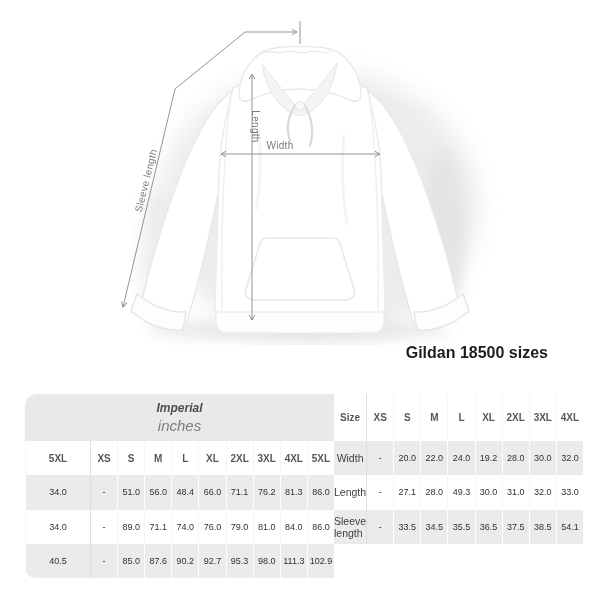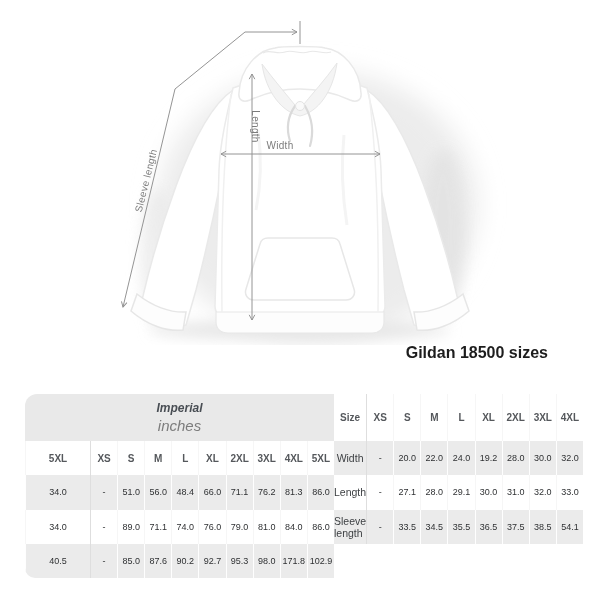--- a/index.html
+++ b/index.html
@@ -166,21 +166,21 @@
       <div class="cell val">76.2</div>
       <div class="cell val">81.3</div>
       <div class="cell val">86.0</div>
     </div>
 
     <div class="trow plain">
       <div class="cell lab">Length</div>
       <div class="cell val sep">-</div>
       <div class="cell val">27.1</div>
       <div class="cell val">28.0</div>
-      <div class="cell val">29.1</div>
+      <div class="cell val">49.3</div>
       <div class="cell val">30.0</div>
       <div class="cell val">31.0</div>
       <div class="cell val">32.0</div>
       <div class="cell val">33.0</div>
       <div class="cell val">34.0</div>
       <div class="cell val sep">-</div>
       <div class="cell val">89.0</div>
       <div class="cell val">71.1</div>
       <div class="cell val">74.0</div>
       <div class="cell val">76.0</div>
@@ -201,18 +201,18 @@
       <div class="cell val">38.5</div>
       <div class="cell val">54.1</div>
       <div class="cell val">40.5</div>
       <div class="cell val sep">-</div>
       <div class="cell val">85.0</div>
       <div class="cell val">87.6</div>
       <div class="cell val">90.2</div>
       <div class="cell val">92.7</div>
       <div class="cell val">95.3</div>
       <div class="cell val">98.0</div>
-      <div class="cell val">171.8</div>
+      <div class="cell val">111.3</div>
       <div class="cell val">102.9</div>
     </div>
 
   </div>
 </div>
 
 </body></html>

